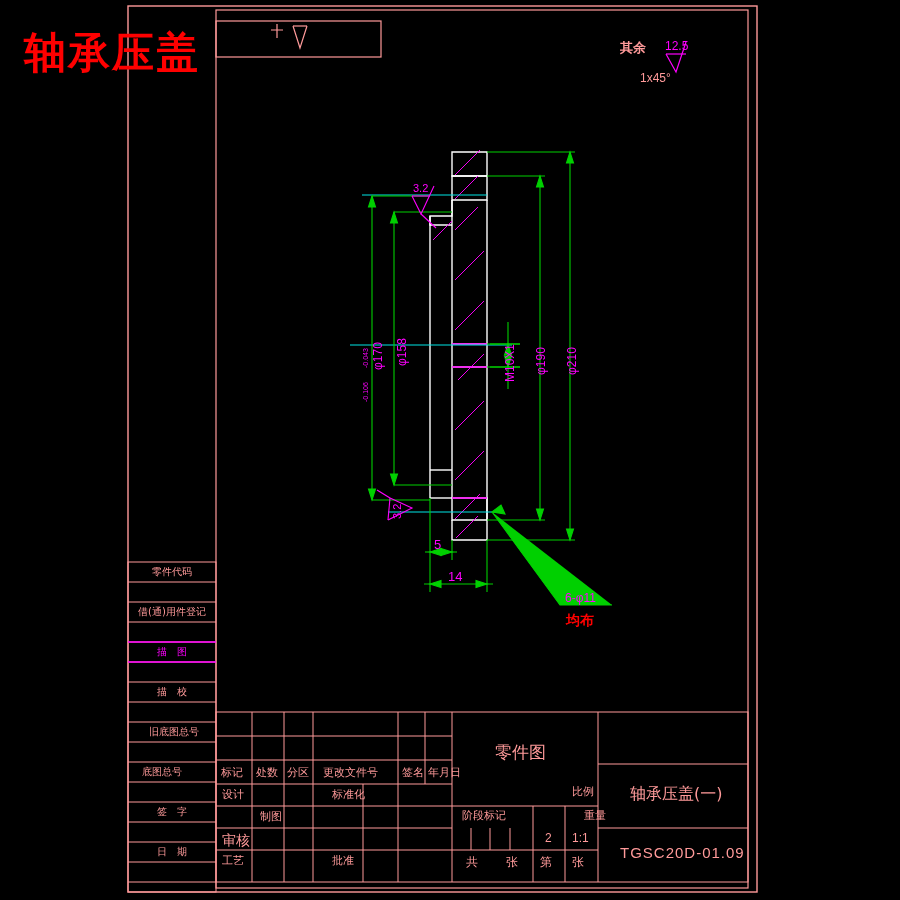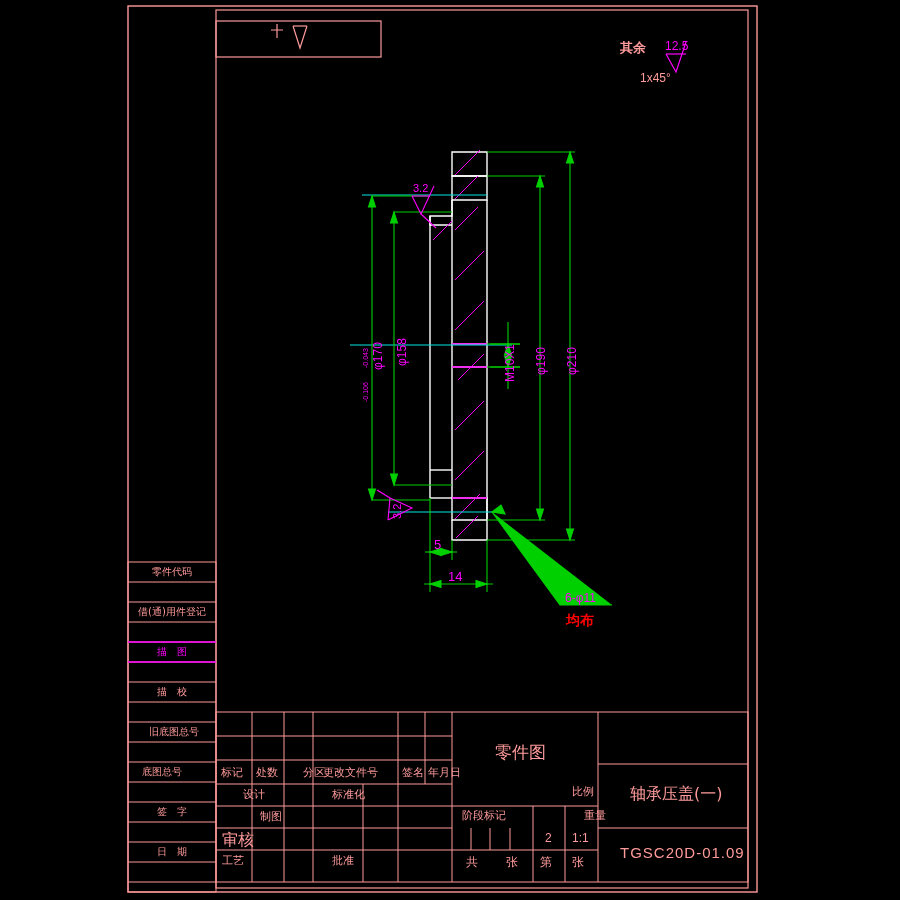--- a/index.html
+++ b/index.html
@@ -206,20 +206,21 @@
       <path d="M471 828 L471 850"></path>
       <path d="M490 828 L490 850"></path>
       <path d="M510 828 L510 850"></path>
       <path d="M598 712 L598 882"></path>
 
       <path d="M598 764 L748 764"></path>
       <path d="M598 828 L748 828"></path>
     </g>
   </svg>
 
+  <div class="t red title-han" style="left:24px;top:32px;font-size:42px;letter-spacing:2px;">轴承压盖</div>
 
   <div class="t pink han" style="left:620px;top:41px;font-size:13px;font-weight:bold;">其余</div>
   <div class="t mag" style="left:665px;top:40px;font-size:12px;">12.5</div>
   <div class="t pink" style="left:640px;top:72px;font-size:12px;">1x45°</div>
 
   <div class="t mag" style="left:413px;top:183px;font-size:11px;">3.2</div>
   <div class="t mag v90" style="left:392px;top:519px;font-size:11px;">3.2</div>
 
   <div class="abs" style="left:372px;top:370px;">
     <div class="t mag v90" style="left:0px;top:0px;font-size:12px;">φ170</div>
@@ -257,29 +258,29 @@
       <div class="t han pink" style="left: 0px; top: 245px; width: 88px; font-size: 10px; text-align: center; position: absolute;">签　字</div>
       <div class="t han pink" style="left: 0px; top: 265px; width: 88px; font-size: 10px; text-align: center; position: absolute;"></div>
       <div class="t han pink" style="left: 0px; top: 285px; width: 88px; font-size: 10px; text-align: center; position: absolute;">日　期</div>
       <div class="t han pink" style="left: 0px; top: 305px; width: 88px; font-size: 10px; text-align: center; position: absolute;"></div>
     </div>
 
   <div class="abs" style="left:0;top:0;">
 
     <div class="t pink han" style="left:221px;top:767px;font-size:11px;">标记</div>
     <div class="t pink han" style="left:256px;top:767px;font-size:11px;">处数</div>
-    <div class="t pink han" style="left:287px;top:767px;font-size:11px;margin-left:16px;">分区</div>
+    <div class="t pink han" style="left:287px;top:767px;font-size:11px;">分区</div>
     <div class="t pink han" style="left:323px;top:767px;font-size:11px;">更改文件号</div>
     <div class="t pink han" style="left:402px;top:767px;font-size:11px;">签名</div>
     <div class="t pink han" style="left:428px;top:767px;font-size:11px;">年月日</div>
 
-    <div class="t pink han" style="left:222px;top:789px;font-size:11px;margin-left:21px;">设计</div>
+    <div class="t pink han" style="left:222px;top:789px;font-size:11px;">设计</div>
     <div class="t pink han" style="left:332px;top:789px;font-size:11px;text-align:center;">标准化</div>
     <div class="t pink han" style="left:222px;top:811px;font-size:11px;margin-left:38px;">制图</div>
-    <div class="t pink han" style="left:222px;top:833px;font-size:16px;font-family:Liberation Mono, monospace;">审核</div>
+    <div class="t pink han" style="left:222px;top:833px;font-size:14px;">审核</div>
     <div class="t pink han" style="left:222px;top:855px;font-size:11px;">工艺</div>
     <div class="t pink han" style="left:332px;top:855px;font-size:11px;">批准</div>
 
     <div class="t pink han" style="left:495px;top:744px;font-size:17px;">零件图</div>
 
     <div class="t pink han" style="left:462px;top:810px;font-size:11px;">阶段标记</div>
     <div class="t pink han" style="left:540px;top:810px;font-size:11px;margin-left:44px;">重量</div>
     <div class="t pink han" style="left:572px;top:786px;font-size:11px;">比例</div>
     <div class="t pink" style="left:545px;top:832px;font-size:12px;">2</div>
     <div class="t pink" style="left:572px;top:832px;font-size:12px;">1:1</div>

